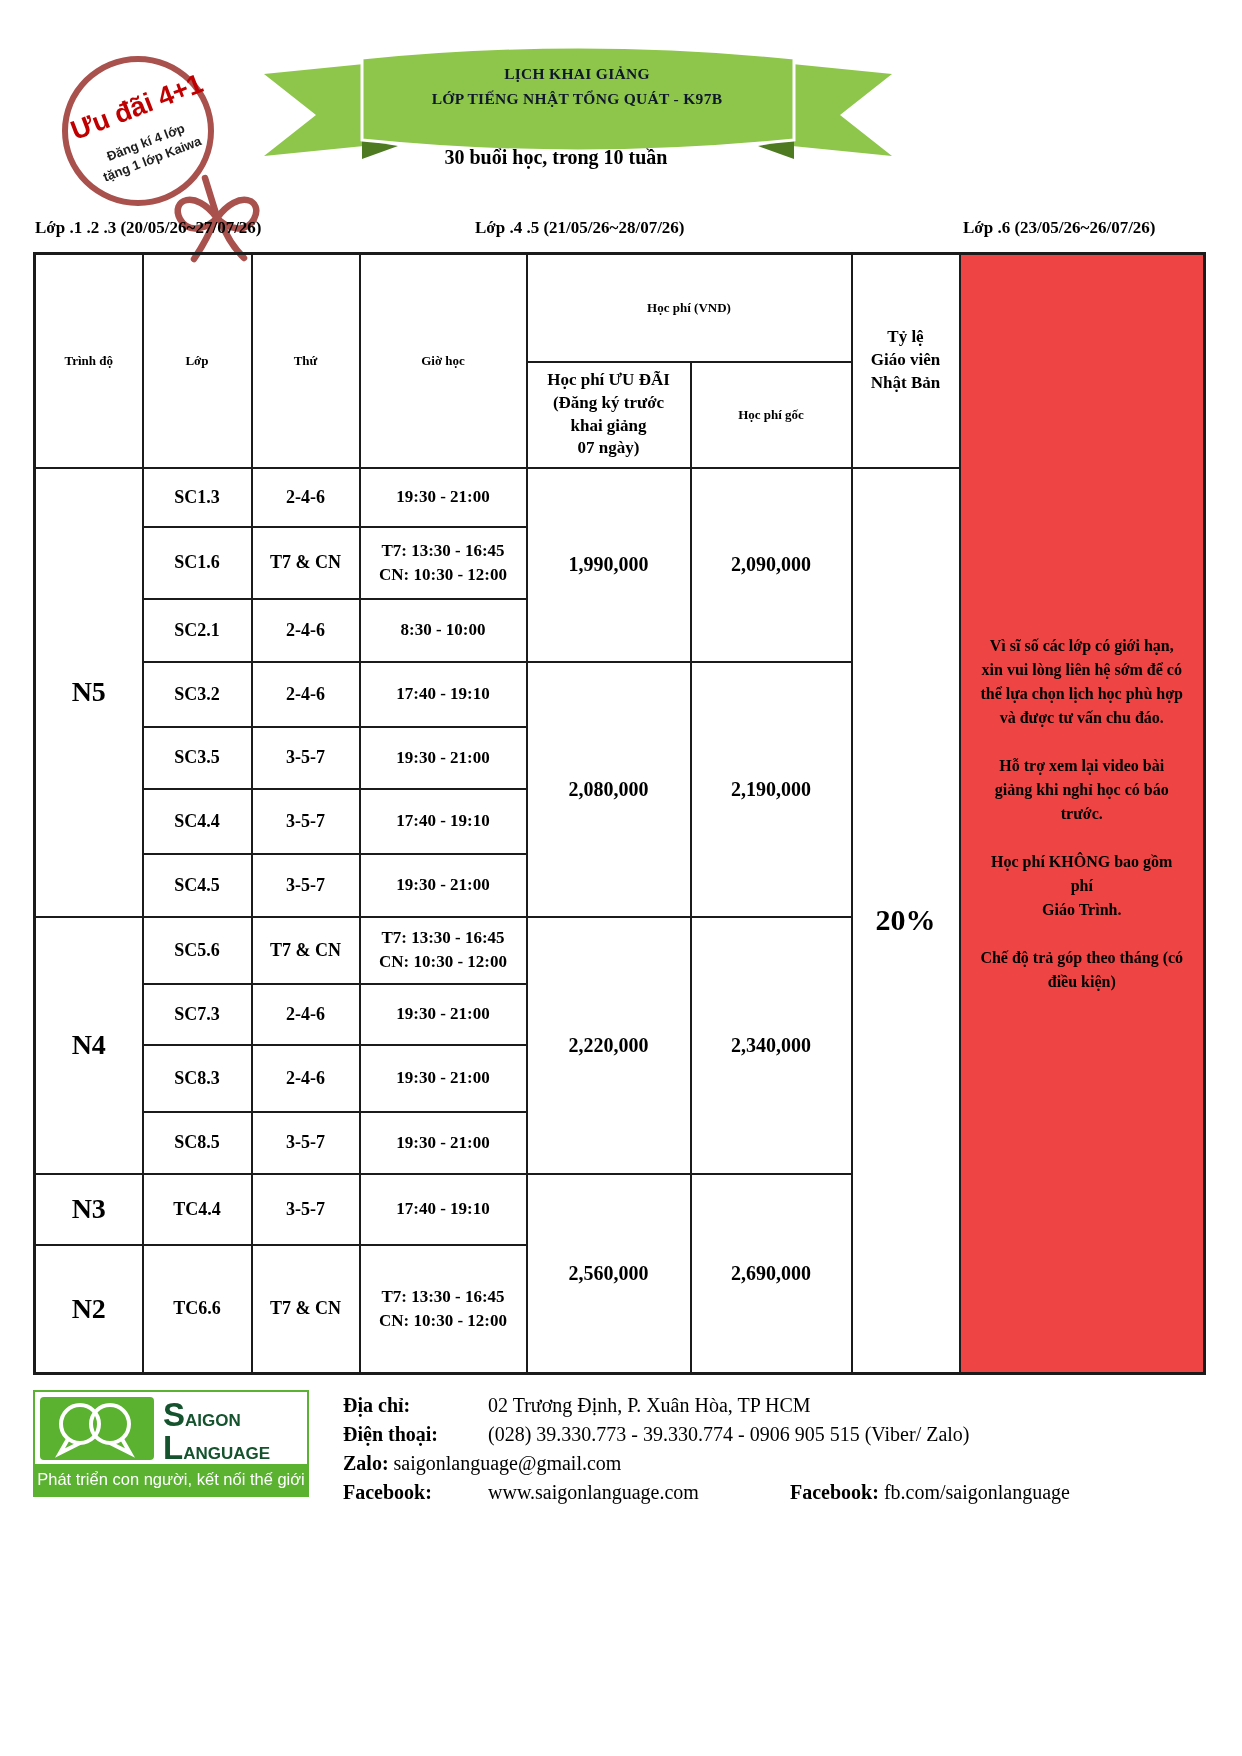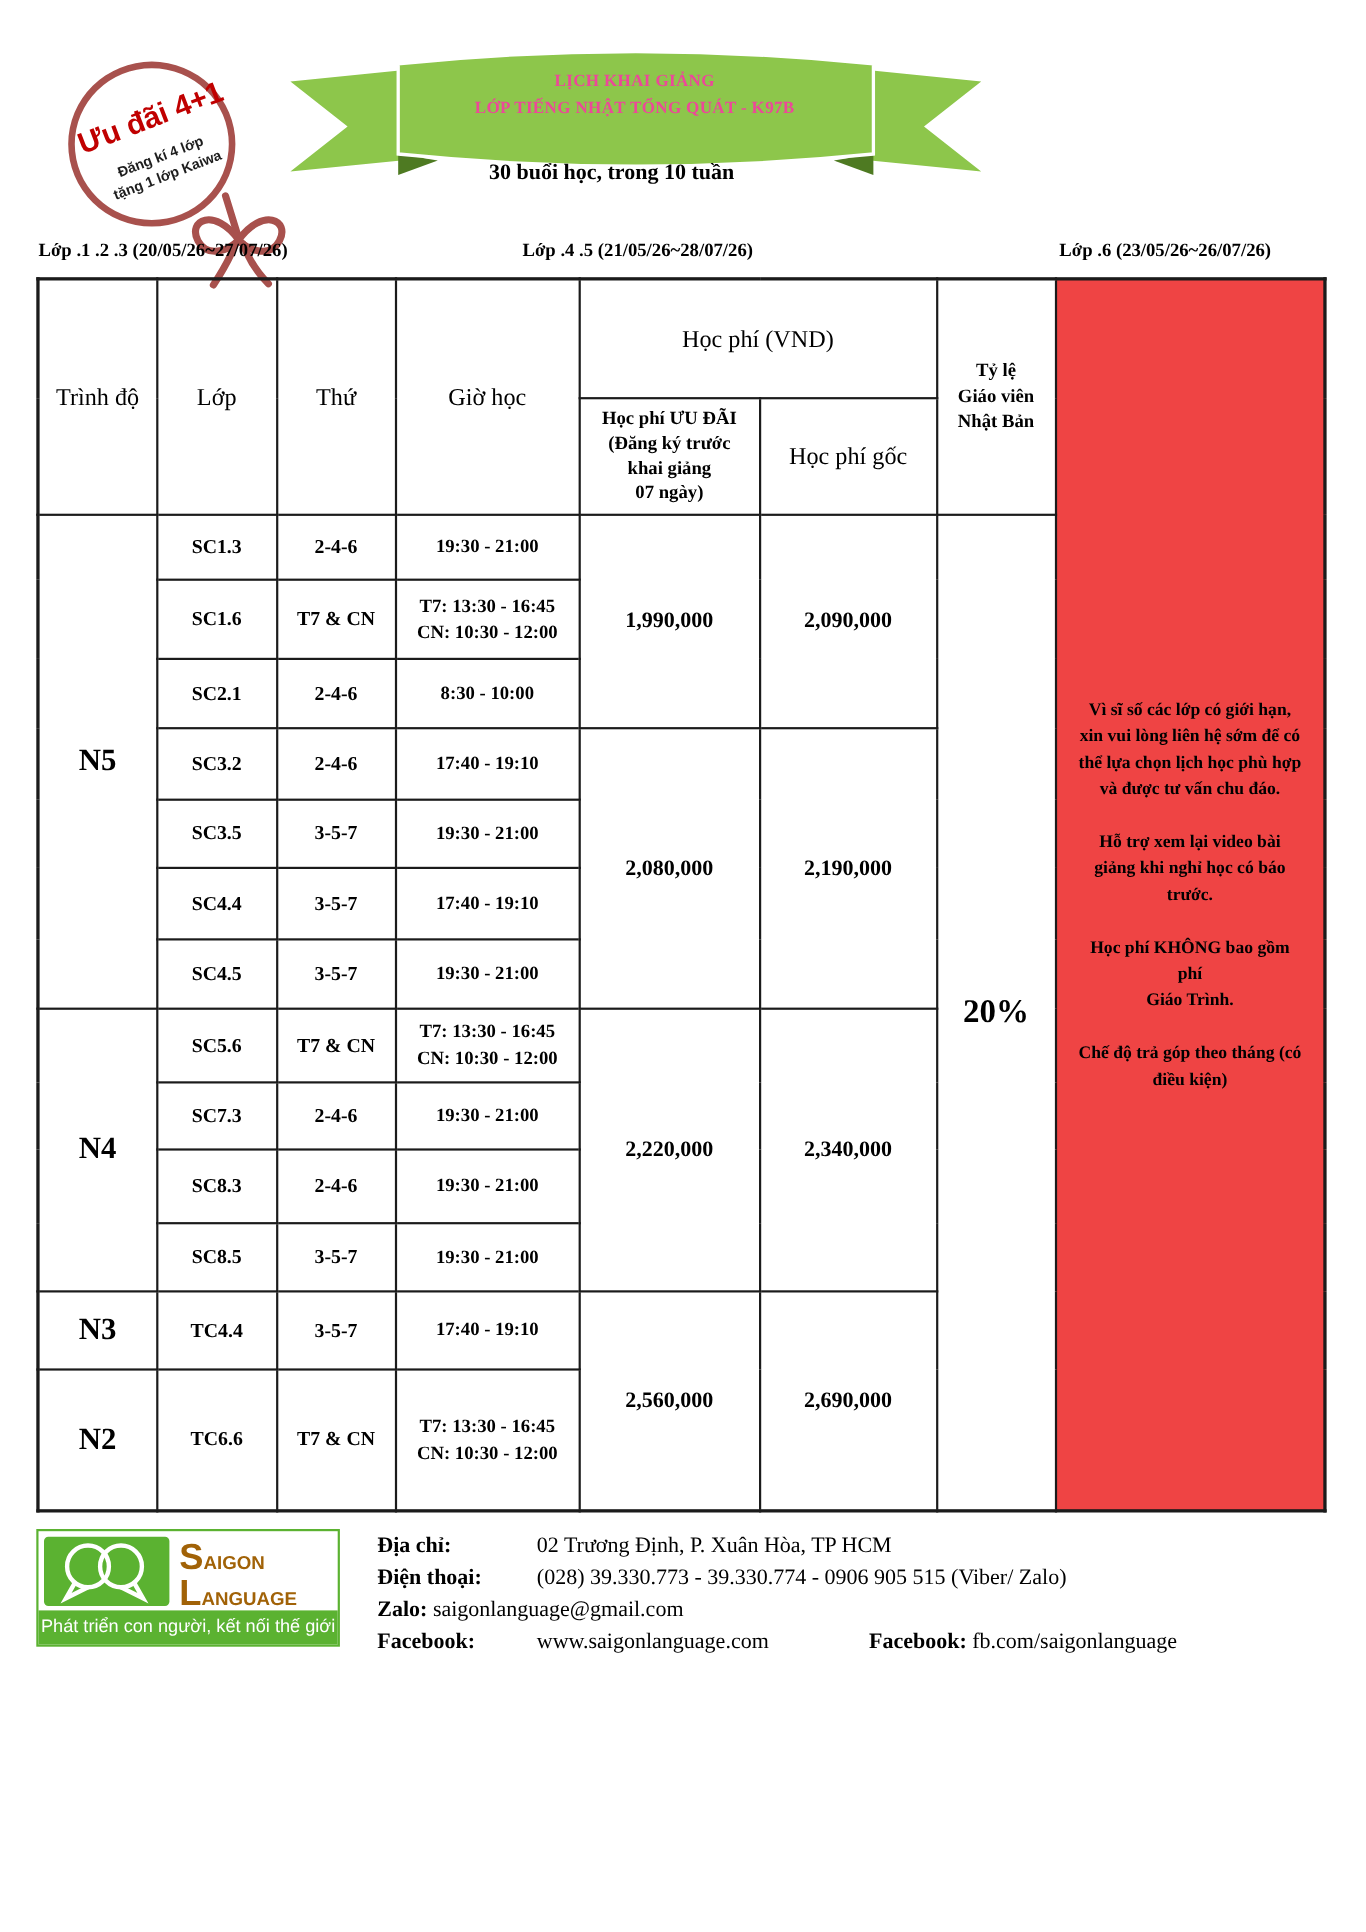--- a/index.html
+++ b/index.html
@@ -14,35 +14,35 @@
                font-family:"Liberation Sans",sans-serif;}
   .badge-sub{position:absolute;left:14px;top:93px;width:160px;text-align:center;transform:rotate(-21deg);
              font-weight:bold;font-size:13px;color:#1d1d1d;line-height:1.35;white-space:pre-line;
              font-family:"Liberation Sans",sans-serif;}
   .badge-bow{position:absolute;left:112px;top:132px;}
 
   
   .ribbon{position:absolute;left:262px;top:40px;width:632px;height:128px;}
   .ribbon svg{position:absolute;left:0;top:0;}
   .ribbon-text{position:absolute;left:100px;top:22px;width:430px;text-align:center;
-               color:#ec4899;font-weight:bold;font-size:15.5px;line-height:1.6;letter-spacing:.3px;}
+               color:#0f172a;font-weight:bold;font-size:15.5px;line-height:1.6;letter-spacing:.3px;}
 
   .subtitle{position:absolute;left:300px;top:146px;width:512px;text-align:center;
             font-weight:bold;font-size:20px;}
 
   
   .date-label{position:absolute;top:218px;font-weight:bold;font-size:17px;white-space:nowrap;}
   .dl-left{left:35px;} .dl-center{left:475px;} .dl-right{left:963px;}
 
   
   table.schedule{position:absolute;left:33px;top:252px;border-collapse:collapse;table-layout:fixed;}
   table.schedule td,table.schedule th{border:2px solid #1b1b1b;text-align:center;vertical-align:middle;
       padding:0;font-family:"Liberation Serif",serif;}
   table.schedule{border:3px solid #1b1b1b;}
-  th.hdr{font-size:22px;font-weight:normal;}
+  th.hdr{font-size:13px;font-weight:bold;}
   th.hdr-small{font-size:17px;font-weight:bold;white-space:pre-line;line-height:1.35;}
   td.lvl{font-size:28px;font-weight:bold;border-radius:13px;}
   td.code{font-size:18px;font-weight:bold;}
   td.day{font-size:18px;font-weight:bold;}
   td.time{font-size:17px;font-weight:bold;white-space:pre-line;line-height:1.4;}
   td.fee{font-size:20px;font-weight:bold;}
   td.ratio{font-size:30px;font-weight:bold;}
   td.panel{background:#ef4444;font-size:16px;font-weight:bold;line-height:1.5;
            white-space:pre-line;padding:0 8px;}
   
@@ -58,21 +58,21 @@
   table.schedule tr:nth-child(10){height:67px}
   table.schedule tr:nth-child(11){height:61px}
   table.schedule tr:nth-child(12){height:67px}
   table.schedule tr:nth-child(13){height:62px}
   table.schedule tr:nth-child(14){height:71px}
   table.schedule tr:nth-child(15){height:129px}
 
   
   .logo-box{position:absolute;left:33px;top:1390px;width:272px;height:103px;border:2px solid #5BB231;background:#fff;}
   .logo-icon{position:absolute;left:5px;top:5px;width:114px;height:63px;background:#5BB231;border-radius:4px;}
-  .logo-name{position:absolute;left:128px;top:6px;color:#a16207;font-family:"Liberation Sans",sans-serif;
+  .logo-name{position:absolute;left:128px;top:6px;color:#14532d;font-family:"Liberation Sans",sans-serif;
              font-weight:bold;font-variant:small-caps;line-height:1.0;}
   .logo-name div{font-size:24px;}
   .logo-name div::first-letter{font-size:33px;}
   .logo-tagline{position:absolute;left:0;bottom:0;width:100%;height:31px;background:#5BB231;color:#fff;
                 font-family:"Liberation Sans",sans-serif;font-size:16.5px;display:flex;
                 align-items:center;justify-content:center;white-space:nowrap;}
   .contact{position:absolute;left:343px;top:1391px;width:899px;font-size:20px;line-height:29px;}
   .contact .row{white-space:nowrap;}
   .lab{font-weight:bold;display:inline-block;}
   .lab-w{width:140px;}

